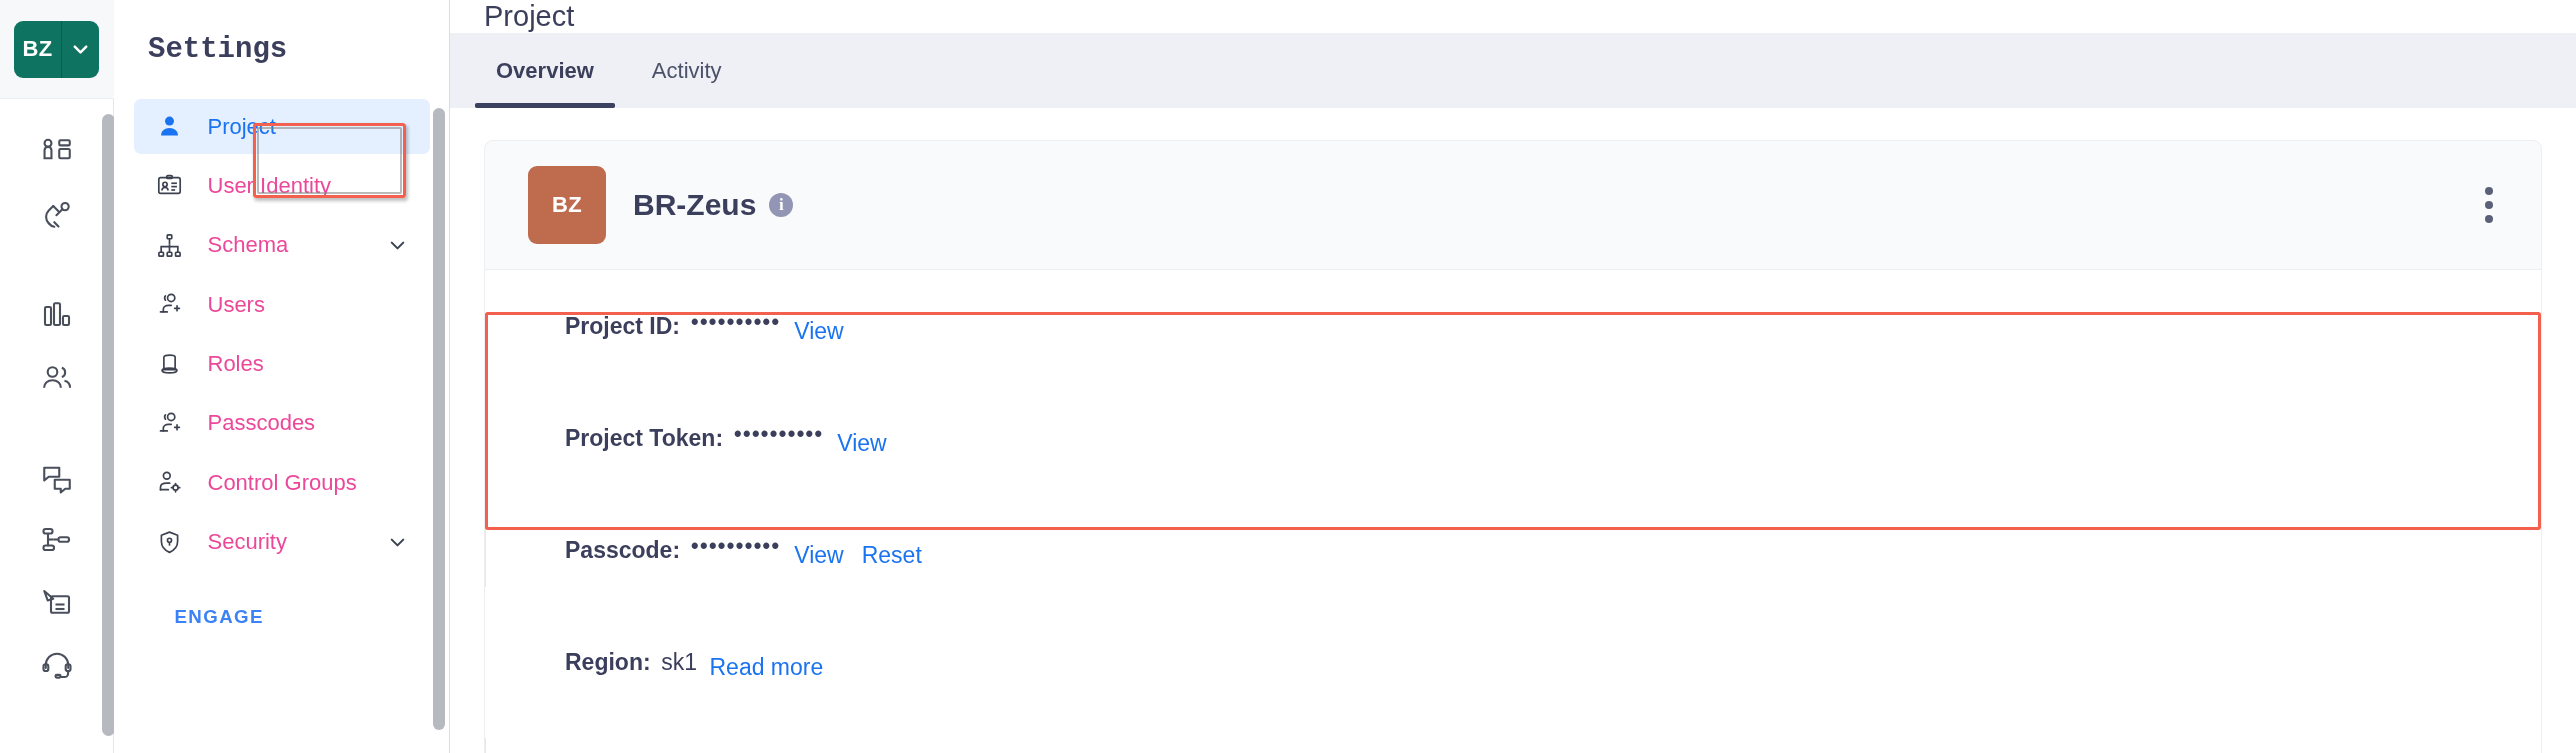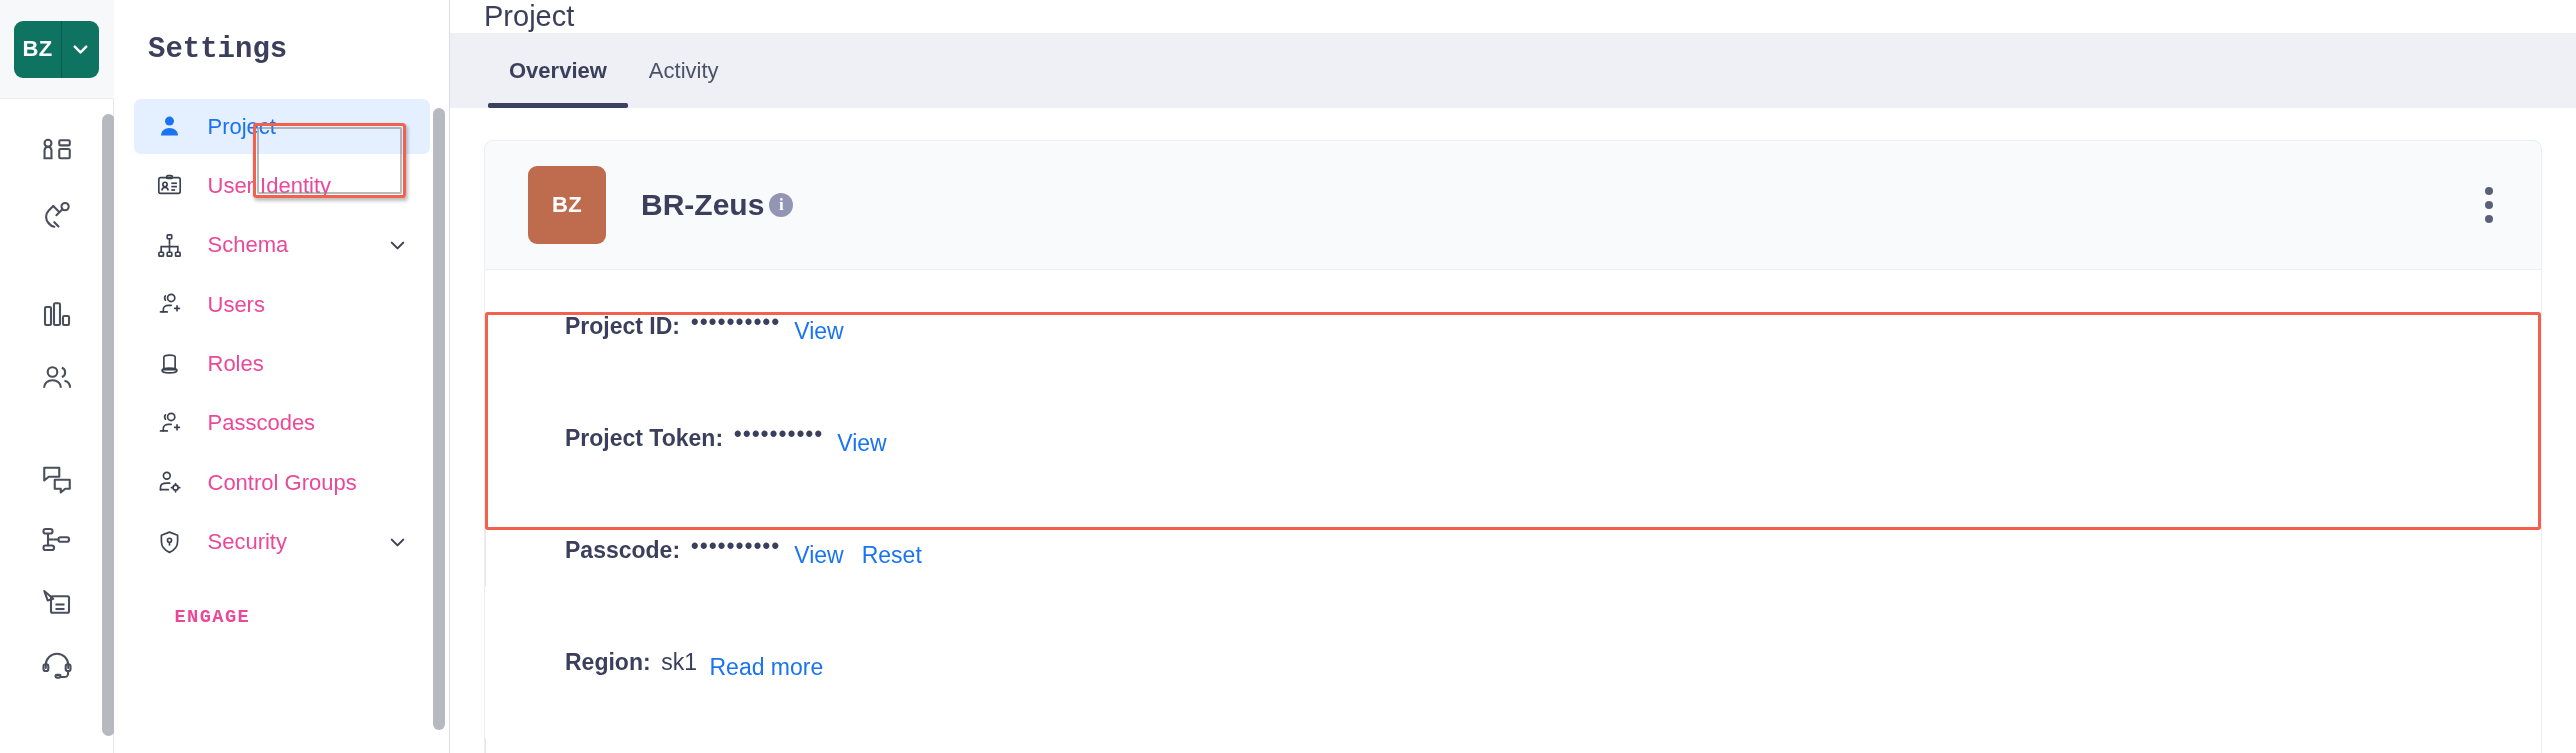--- a/index.html
+++ b/index.html
@@ -62,21 +62,21 @@
     display: flex; align-items: center; gap: 23px;
     height: 55px; padding: 0 21px; border-radius: 7px; cursor: pointer;
     color: #ec4899; font-size: 22px; position: relative;
   }
   .nav-item .nav-icon { width: 30px; display:flex; align-items:center; justify-content:center; color:#3c4250; flex:0 0 30px;}
   .nav-item.active { background: #e4efff; color: #1a73f0; }
   .nav-item.active .nav-icon { color: #1a73f0; }
   .nav-chevron { margin-left: auto; display: flex; align-items: center; color: #3c4250; }
   .nav-section {
     padding: 32px 41px 0 41px; font-size: 18.7px; letter-spacing: 1.4px;
-    color: #ec4899; font-weight: bold; font-family: Liberation Mono, monospace;
+    color: #3b82f6; font-weight: bold;
   }
 
   
   .hl-nav {
     position: absolute; left: 139px; top: 123px;
     width: 153px; height: 75px;
     border: 3.6px solid #f4604e; border-radius: 3.6px;
     pointer-events: none; z-index: 30;
     box-shadow: 1.8px 2.7px 3.6px rgba(0,0,0,.25);
   }
@@ -95,21 +95,21 @@
 
   
   .main { flex: 1 1 auto; height: 753px; display: flex; flex-direction: column; background: #ffffff; min-width: 0;}
   .main-header {
     height: 99px; display: flex; align-items: center; padding-left: 34px;
     background: #ffffff;
   }
   .page-title { font-size: 29px; color: #3b3f5c; }
   .tabs {
     height: 75px; background: #eef0f5;
-    display: flex; align-items: flex-start; padding-left: 38px; gap: 0;
+    display: flex; align-items: flex-start; padding-left: 25px; gap: 16px;
   }
   .tab {
     height: 75px; display: flex; align-items: center; padding: 0 21px;
     font-size: 22px; color: #4b5168; cursor: pointer; position: relative;
   }
   .tab.active { color: #3b3f5c; font-weight: bold; }
   .tab.active::after {
     content: ""; position: absolute; left: 0; right: 0; bottom: 0;
     height: 5.3px; background: #3b4260; border-radius: 1.8px;
   }
@@ -126,21 +126,21 @@
   .card-head {
     display: flex; align-items: center; gap: 27px;
     padding: 25px 30px 25px 43px; position: relative;
   }
   .card-avatar {
     width: 78px; height: 78px; border-radius: 9px; background: #BF6B4E;
     display: flex; align-items: center; justify-content: center;
     color: #fff; font-size: 22px; font-weight: bold; letter-spacing: 0.4px;
     flex: 0 0 78px;
   }
-  .card-title { font-size: 30px; font-weight: bold; color: #3b3f5c; display: flex; align-items: center; gap: 5px; margin-left: 8px;}
+  .card-title { font-size: 30px; font-weight: bold; color: #3b3f5c; display: flex; align-items: center; gap: 13px;}
   .info-dot {
     width: 24px; height: 24px; border-radius: 50%; background: #9296b4;
     display: inline-flex; align-items: center; justify-content: center;
     color: #fff; font-size: 17px; font-weight: bold; font-family: "Liberation Serif", serif;
   }
   .kebab {
     margin-left: auto; display: flex; flex-direction: column; gap: 6.2px;
     padding: 10.7px 18px; cursor: pointer;
   }
   .kebab span { width: 8px; height: 8px; border-radius: 50%; background: #5b6079; display: block; }

